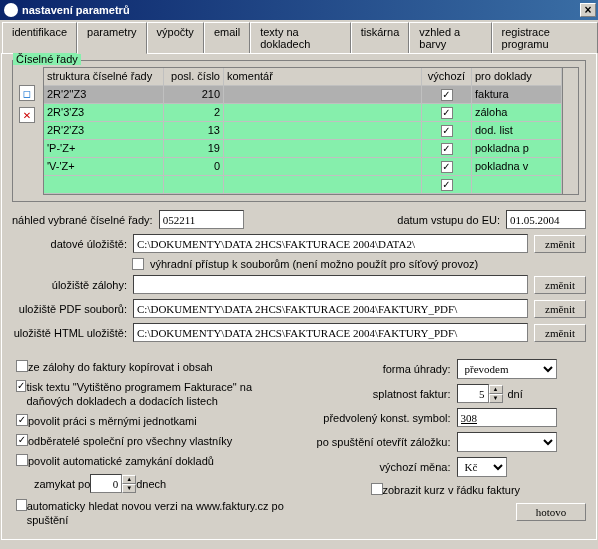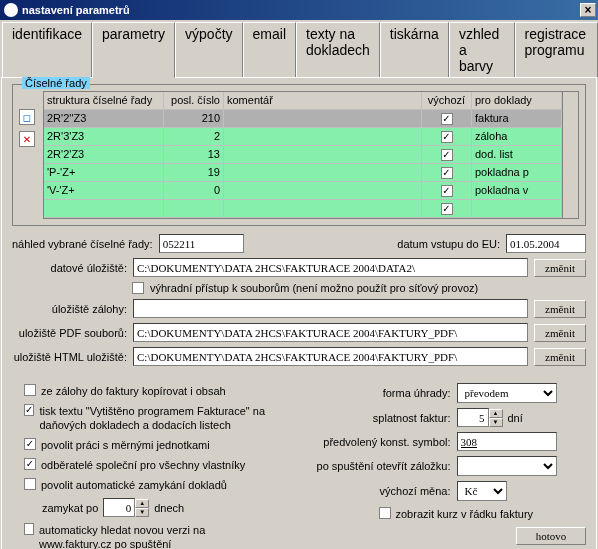--- a/index.html
+++ b/index.html
@@ -1,44 +1,44 @@
 <!DOCTYPE html>
 <html><head>
 <meta charset="utf-8">
 <style>
 *{box-sizing:border-box;margin:0;padding:0}
 body{font-family:Tahoma,Arial,sans-serif;font-size:11px;background:#d4d0c8;color:#000;width:598px}
 .titlebar{background:linear-gradient(to right,#0a246a,#3a6ea5);color:#fff;height:20px;display:flex;align-items:center;padding:0 2px 0 4px;font-weight:bold}
 .title-icon{width:14px;height:14px;background:#fff;border-radius:50%;margin-right:4px;flex-shrink:0}
 .close-btn{margin-left:auto;width:16px;height:14px;background:#d4d0c8;border:1px solid #fff;border-right-color:#808080;border-bottom-color:#808080;text-align:center;line-height:12px;color:#000;font-family:Arial;font-size:12px}
 .tabs{display:flex;background:#d4d0c8;padding:2px 0 0 2px}
-.tab{padding:3px 9px;background:#d4d0c8;border:1px solid #fff;border-right-color:#808080;border-bottom:none;cursor:pointer;font-size:14px}
+.tab{padding:3px 9px;background:#d4d0c8;border:1px solid #fff;border-right-color:#808080;border-bottom:none;cursor:pointer;font-size:11px}
 .tab.active{background:#d4d0c8;position:relative;z-index:2;border-bottom:1px solid #d4d0c8;margin-bottom:-1px}
 .content{background:#d4d0c8;padding:6px 10px;border:1px solid #fff;border-top-color:#fff;margin:0 1px}
 .fieldset{border:1px solid #808080;padding:6px;margin-bottom:8px;position:relative}
-.legend{position:absolute;top:-8px;left:9px;background:#7dd3fc;padding:0 3px}
+.legend{position:absolute;top:-8px;left:0;background:#86efac;padding:0 3px}
 .grid-area{display:flex;gap:6px}
 .side-icons{width:18px;display:flex;flex-direction:column;gap:6px;padding-top:18px}
 .side-icon{width:16px;height:16px;border:1px solid #808080;background:#fff;display:flex;align-items:center;justify-content:center;font-size:10px}
 .grid{flex:1;border:1px solid #808080;background:#86efac}
 .grid-row{display:flex;border-bottom:1px solid #c0c0c0}
 .grid-header{background:#d4d0c8;font-weight:normal}
 .grid-cell{padding:1px 3px;border-right:1px solid #c0c0c0;overflow:hidden;white-space:nowrap;height:17px;line-height:15px}
 .c1{width:120px}.c2{width:60px;text-align:right}.c3{flex:1}.c4{width:50px;text-align:center}.c5{width:90px}
 .grid-row.sel{background:#b0b0b0}
 .scroll-stub{width:16px;background:#d4d0c8;border-left:1px solid #808080}
 .chk{display:inline-block;width:12px;height:12px;border:1px solid #808080;background:#fff;text-align:center;line-height:10px;font-size:10px}
 .row{display:flex;align-items:center;gap:6px;margin:5px 0}
 .lbl{text-align:right}
 input[type=text],select{font-family:Tahoma;font-size:11px;padding:1px 3px;border:1px solid #808080;border-top-color:#404040;border-left-color:#404040;background:#fff;height:19px}
 select{height:20px}
 .btn{font-family:Tahoma;font-size:11px;padding:2px 10px;background:#d4d0c8;border:1px solid #fff;border-right-color:#808080;border-bottom-color:#808080;cursor:pointer;min-width:50px}
 .cols{display:flex;gap:15px;margin-top:12px}
 .col{flex:1}
-.chkrow{display:flex;align-items:flex-start;gap:5px;margin:6px 12px;line-height:14px}
+.chkrow{display:flex;align-items:flex-start;margin:6px 4px;line-height:14px}
 .spin{display:inline-flex;align-items:center}
 .spin input{width:32px;text-align:right}
 .spin-btns{display:flex;flex-direction:column}
 .spin-btn{width:14px;height:9px;background:#d4d0c8;border:1px solid #fff;border-right-color:#808080;border-bottom-color:#808080;font-size:6px;text-align:center;line-height:6px}
 .frow{display:flex;align-items:center;margin:5px 0}
 .frow .flbl{width:150px;text-align:right;padding-right:6px}
 .hotovo{text-align:right;margin-top:4px}
 </style>
 </head>
 <body>

